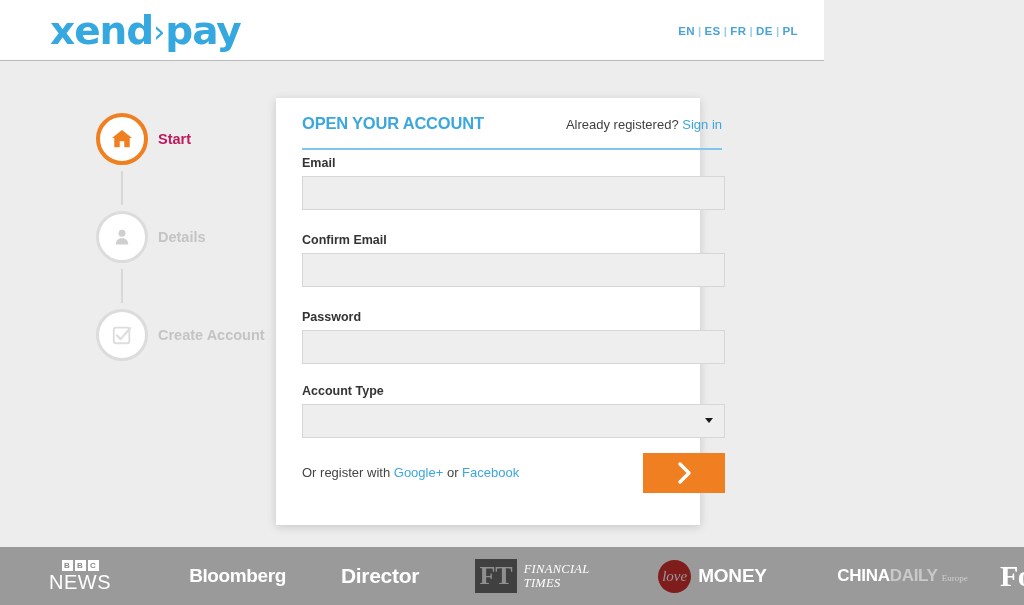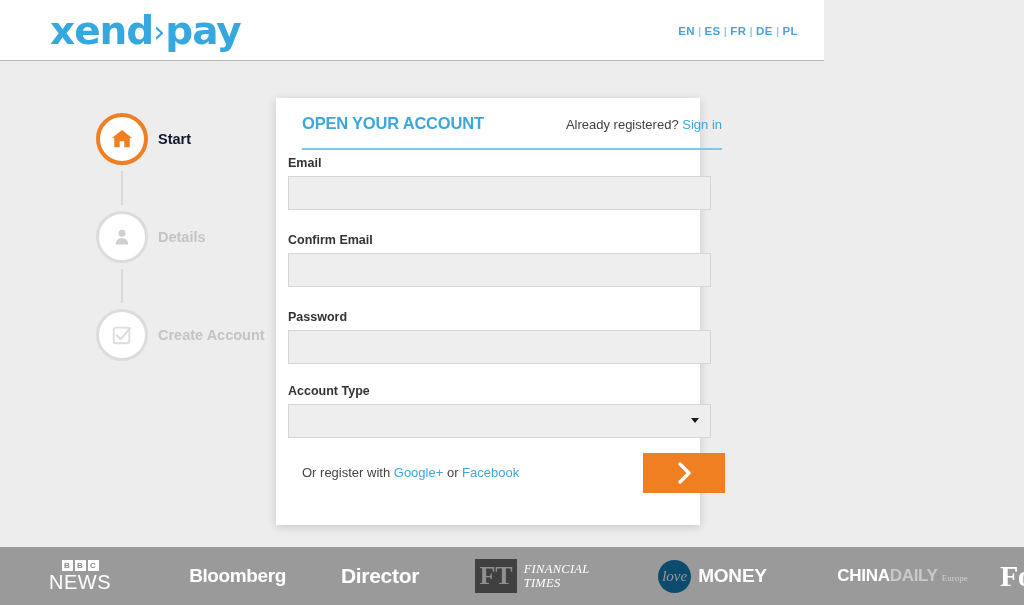--- a/index.html
+++ b/index.html
@@ -91,21 +91,21 @@
     border: 3px solid #dcdcdc;
   }
   .step-label {
     position: absolute;
     left: 62px;
     top: 18px;
     font-size: 14.5px;
     font-weight: bold;
     white-space: nowrap;
   }
-  .step-label.active { color: #0f172a; }
+  .step-label.active { color: #be185d; }
   .step-label.inactive { color: #c4c4c4; }
   .connector {
     position: absolute;
     left: 25px;
     top: 58px;
     width: 2px;
     height: 34px;
     background: #d8d8d8;
   }
 
@@ -145,21 +145,21 @@
     color: #3f3f3f;
     white-space: nowrap;
   }
   .card-signin a {
     color: #3ba7dd;
     text-decoration: none;
   }
 
   .field {
     position: absolute;
-    left: 12px;
+    left: 26px;
     width: 423px;
   }
   .field-label {
     font-size: 12.5px;
     font-weight: bold;
     color: #333333;
     display: block;
     margin-bottom: 6px;
   }
   .field-input {
@@ -283,21 +283,21 @@
     line-height: 14px;
     text-align: left;
     letter-spacing: 0.3px;
     font-style: italic;
   }
   .lovemoney { flex: 0 0 185px; }
   .love-circle {
     width: 33px;
     height: 33px;
     border-radius: 50%;
-    background: #0c4a6e;
+    background: #7f1d1d;
     color: #9a9a9a;
     font-family: "Liberation Serif", serif;
     font-style: italic;
     font-size: 15px;
     line-height: 33px;
     text-align: center;
     margin-right: 7px;
   }
   .money-text { font-size: 19px; font-weight: bold; letter-spacing: -0.2px; }
   .chinadaily { flex: 0 0 195px; align-items: baseline; }

